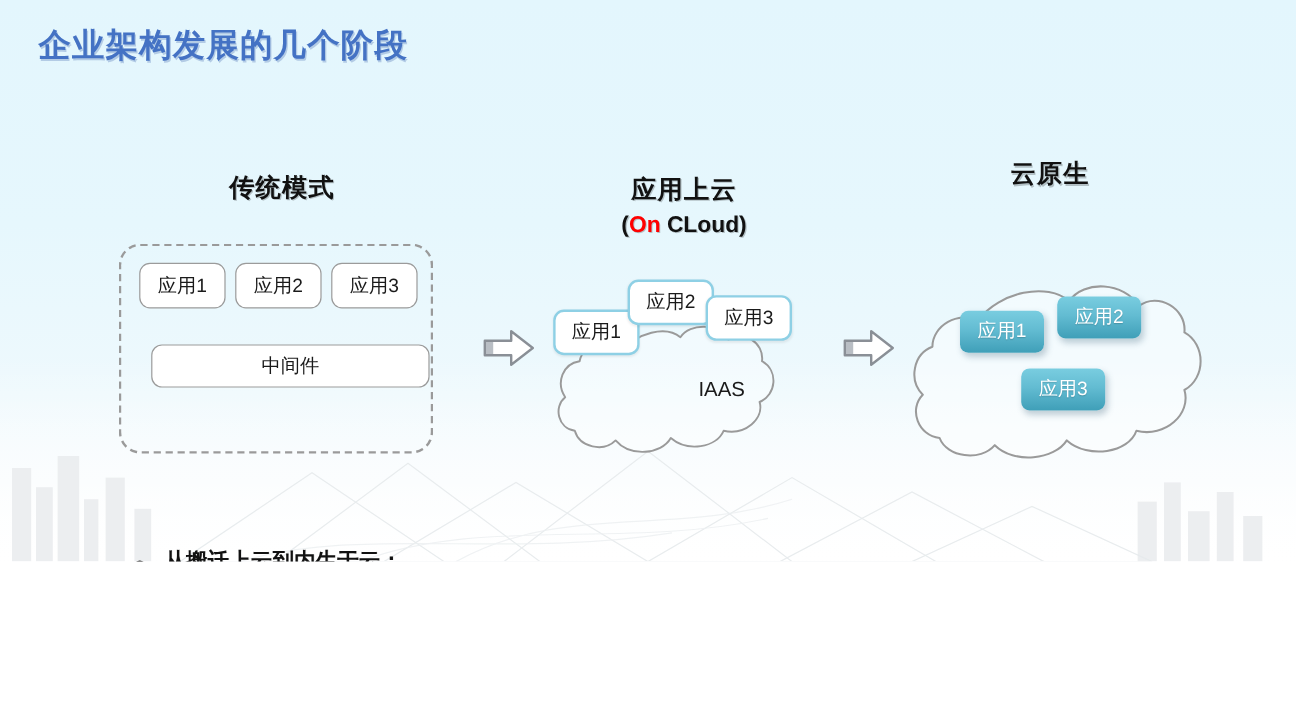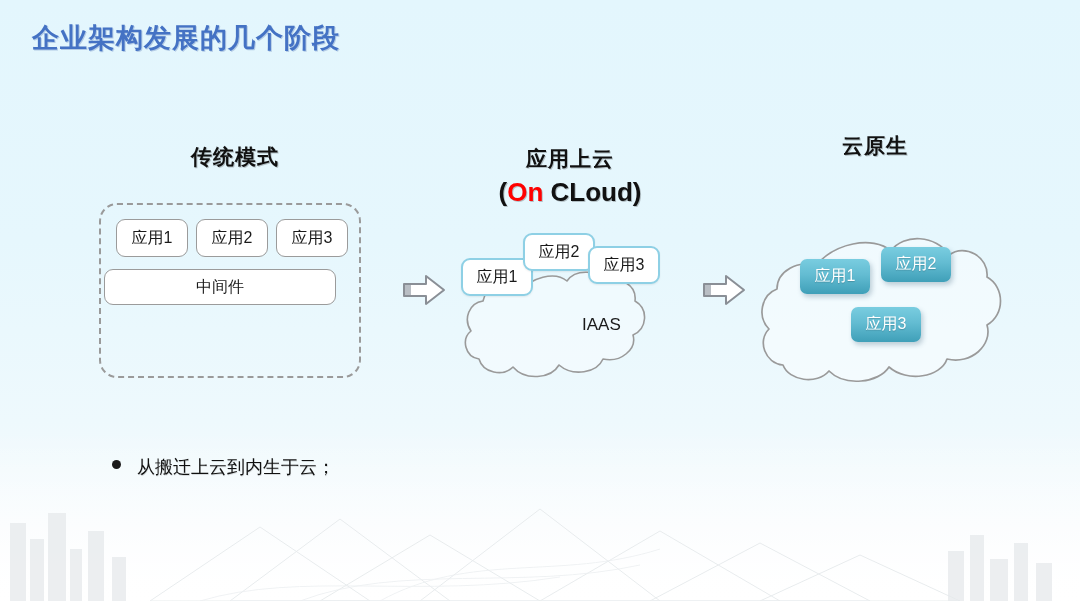--- a/index.html
+++ b/index.html
@@ -9,21 +9,21 @@
   body {
     width: 1080px;
     height: 601px;
     overflow: hidden;
     font-family: "Liberation Sans", "DejaVu Sans", sans-serif;
   }
 
   #slide {
     position: relative;
     width: 1080px;
-    height: 601px;
+    height: 468px;
     background: linear-gradient(180deg, #e3f6fd 0%, #e6f7fd 40%, #eef9fd 70%, #f7fbfd 88%, #ffffff 100%);
     overflow: hidden;
   }
 
   
   .city-layer {
     position: absolute;
     left: 0;
     bottom: 0;
     width: 1080px;
@@ -54,21 +54,21 @@
     white-space: nowrap;
   }
   .panel-head .cn {
     display: block;
     font-size: 21px;
     letter-spacing: 1px;
     text-shadow: 1px 1px 0 rgba(0,0,0,0.22);
   }
   .panel-head .en {
     display: block;
-    font-size: 26px;
+    font-size: 19px;
     margin-top: 3px;
     text-shadow: 1px 1px 0 rgba(0,0,0,0.22);
   }
   .panel-head .en .hl { color: #ff0000; }
 
   #head-traditional { left: 110px; top: 144px; width: 250px; }
   #head-oncloud     { left: 450px; top: 146px; width: 240px; }
   #head-incloud     { left: 755px; top: 133px; width: 240px; }
 
   
@@ -97,23 +97,24 @@
     color: #1a1a1a;
     font-size: 16px;
     display: flex;
     align-items: center;
     justify-content: center;
     box-sizing: border-box;
   }
   .app-small { width: 72px; height: 38px; }
   .layer-wide {
     position: absolute;
-    left: 3px;
+    left: 25px;
     width: 232px;
     height: 36px;
+    margin-top: 18px;
   }
   #layer-middleware { top: 64px; }
   #layer-hardware   { top: 110px; }
 
   
   .flow-arrow {
     position: absolute;
     width: 44px;
     height: 34px;
   }
@@ -179,22 +180,23 @@
 
   
   #bullets {
     position: absolute;
     left: 112px;
     top: 455px;
     width: 620px;
   }
   .bullet-row {
     display: flex;
-    align-items: center;
+    align-items: flex-end;
     margin-bottom: 14px;
+    font-weight: bold;
   }
   .bullet-dot {
     width: 9px;
     height: 9px;
     border-radius: 50%;
     background: #1a1a1a;
     flex: 0 0 auto;
     margin-right: 16px;
     position: relative;
     top: -3px;

